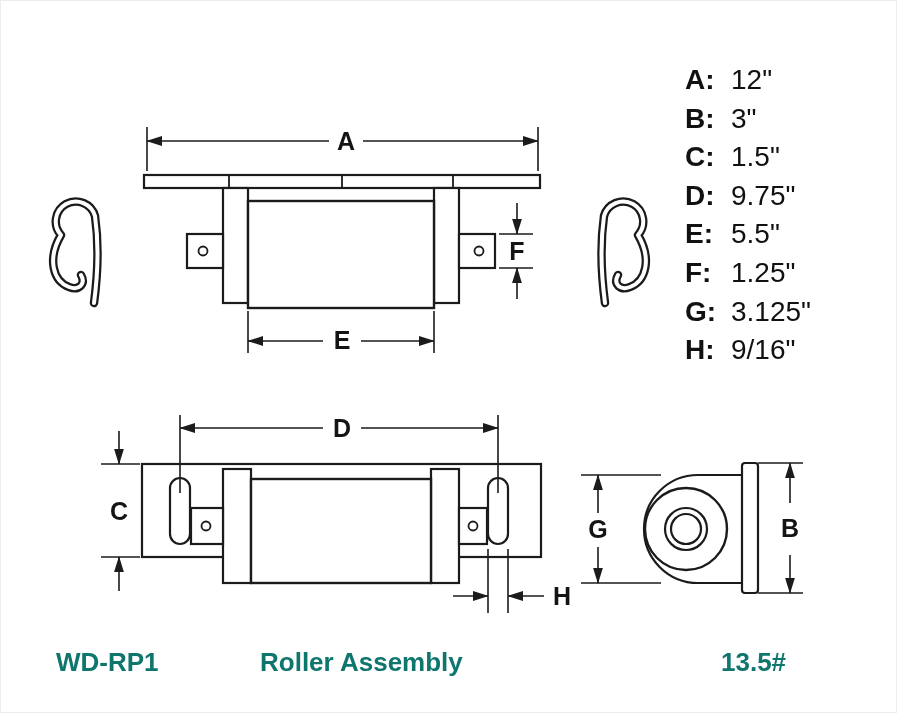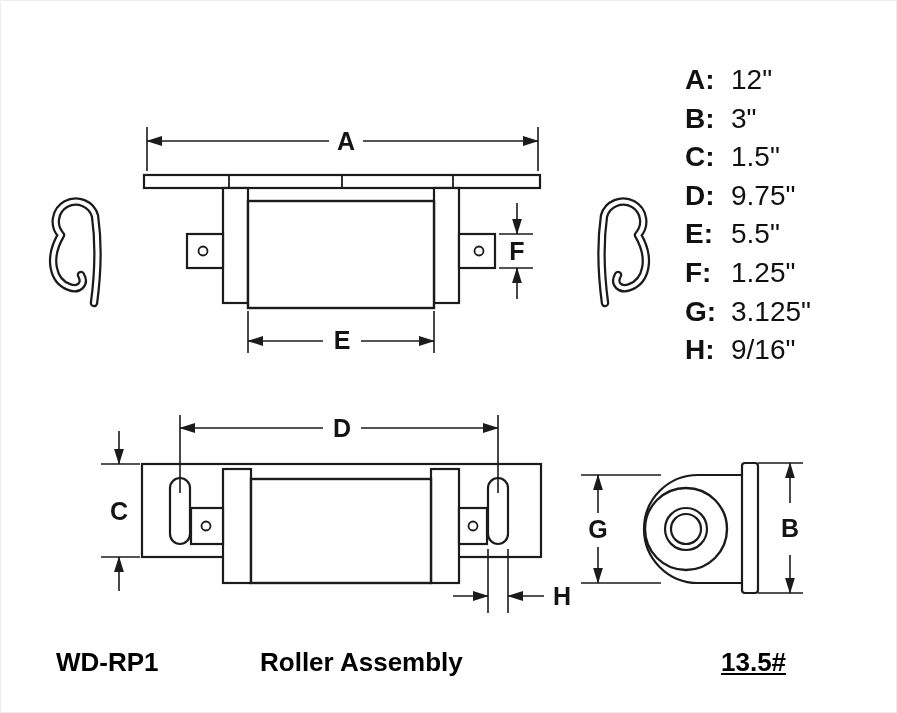--- a/index.html
+++ b/index.html
@@ -36,26 +36,26 @@
     font-weight:bold;
   }
   .dim-value{
     font-weight:normal;
   }
   .footer-text{
     position:absolute;
     top:646px;
     font-size:26px;
     font-weight:bold;
-    color:#000000;
+    color:#0f766e;
     white-space:nowrap;
   }
   .footer-part{left:55px;}
   .footer-name{left:259px;}
-  .footer-weight{left:720px;text-decoration:underline;}
+  .footer-weight{left:720px;}
 </style>
 </head>
 <body>
 
 <div class="page">
 
   <svg width="897" height="713" viewBox="0 0 897 713">
     <defs>
       <marker id="arr" viewBox="0 0 10 8" refX="9.5" refY="4" markerWidth="10" markerHeight="8" orient="auto">
         <path d="M0,0.9 L10,4 L0,7.1 z" fill="#1b1b1b"></path>

